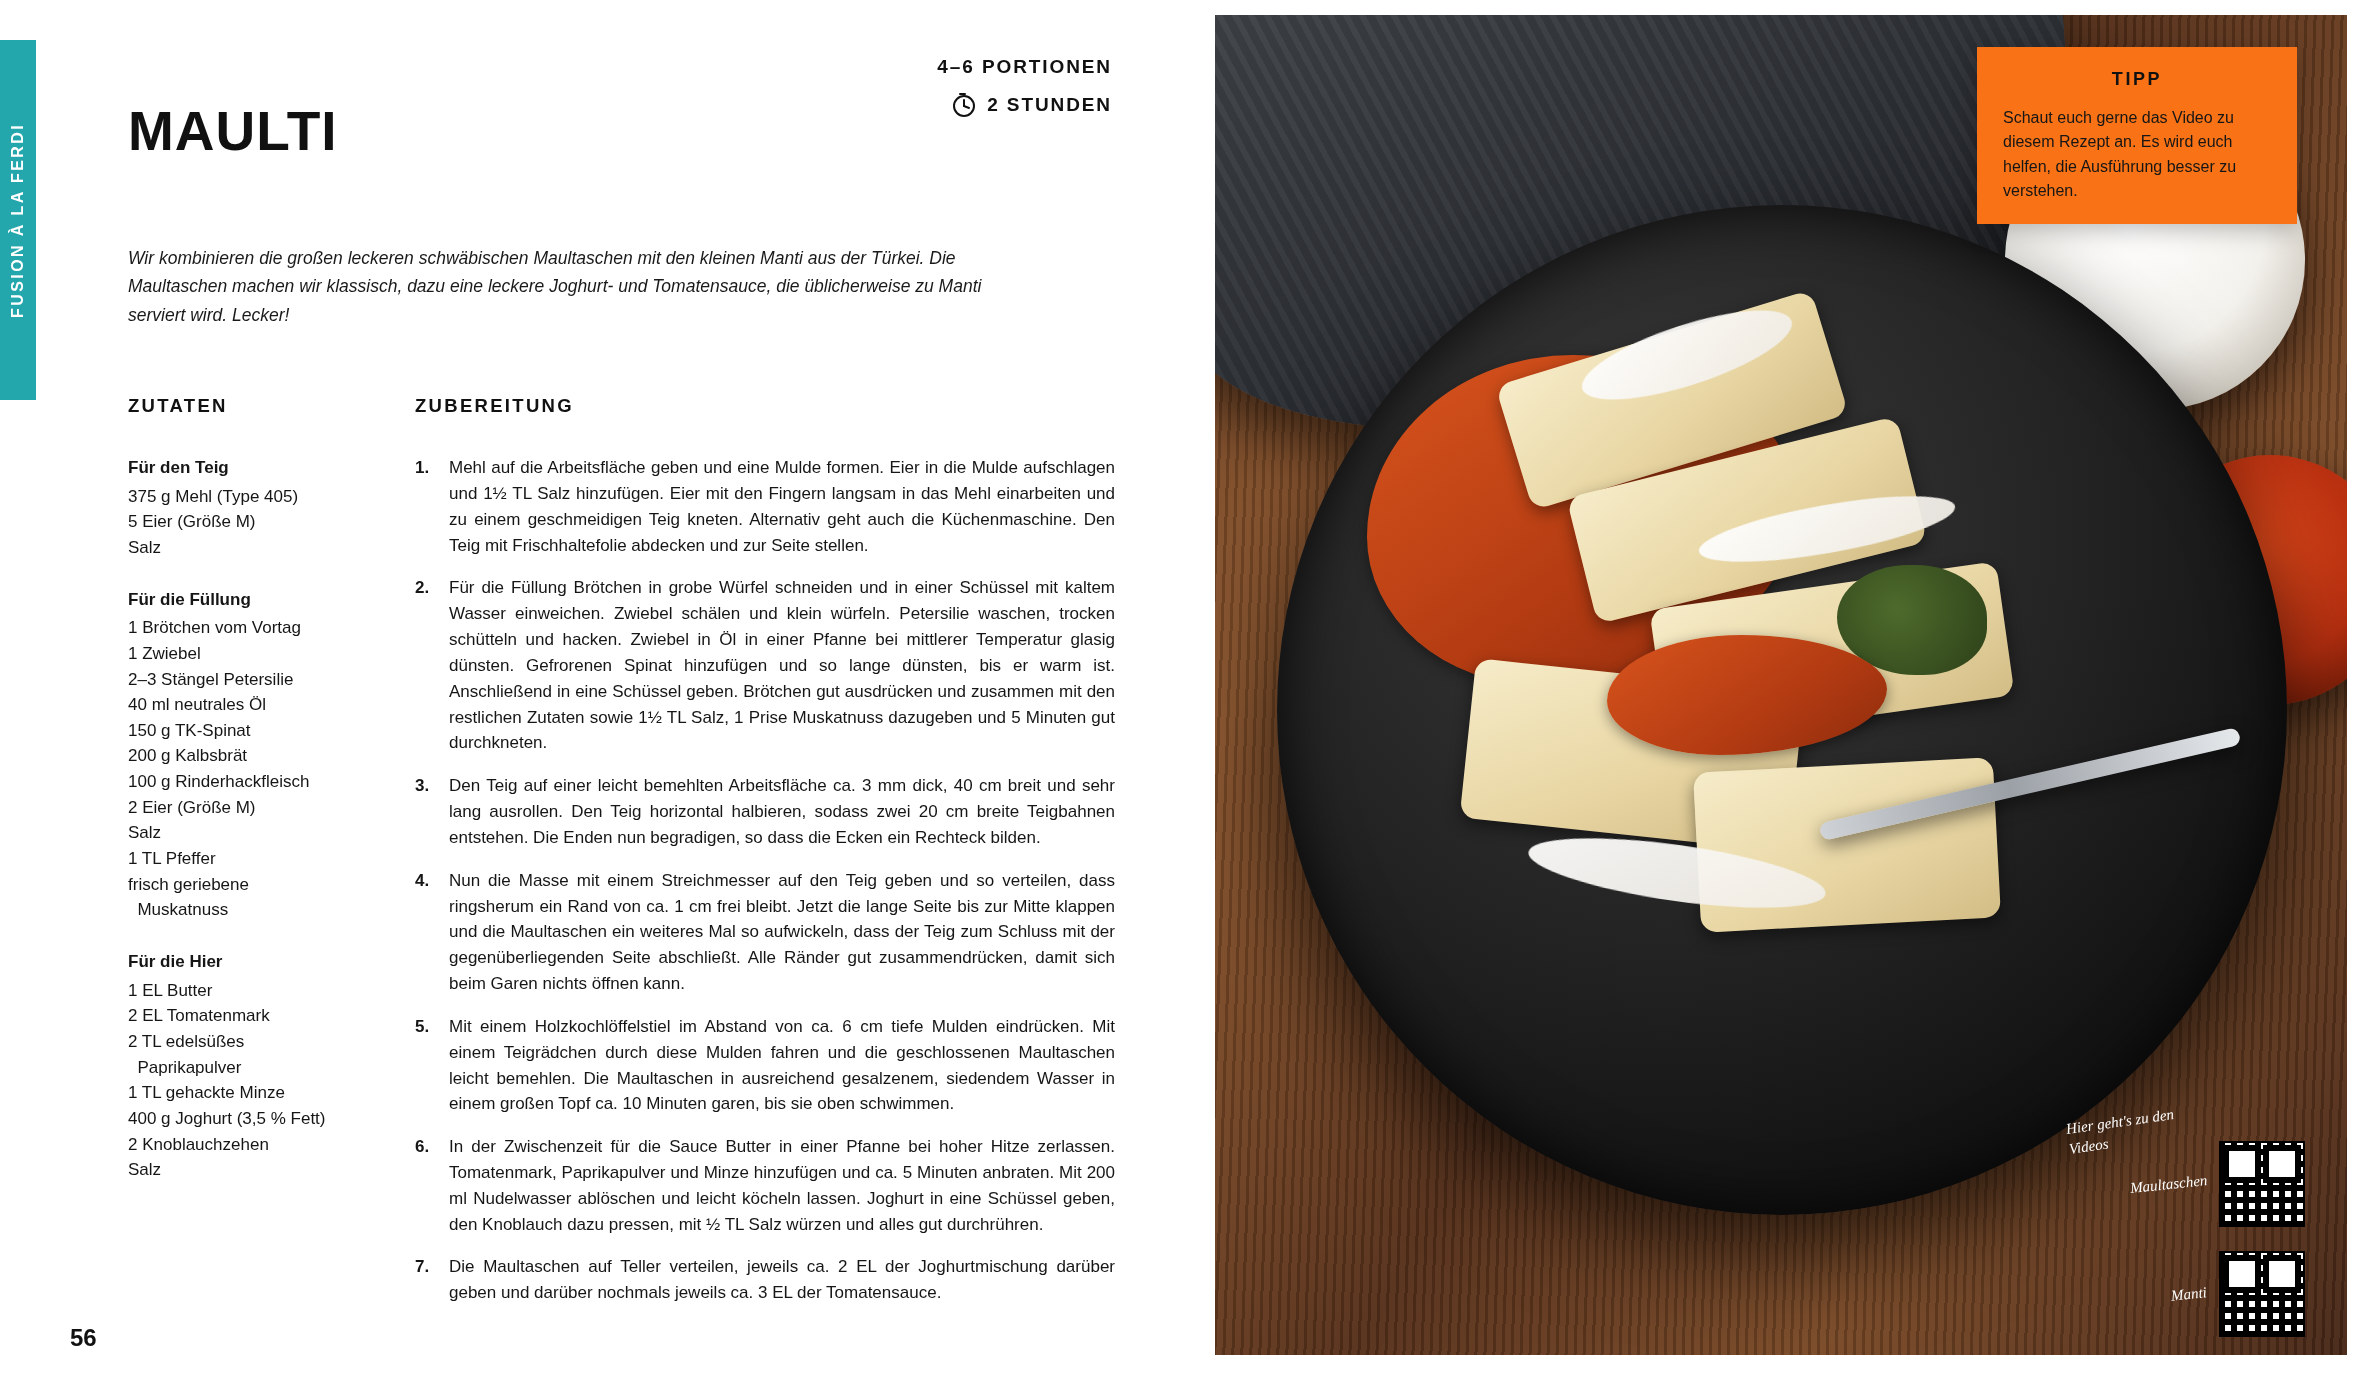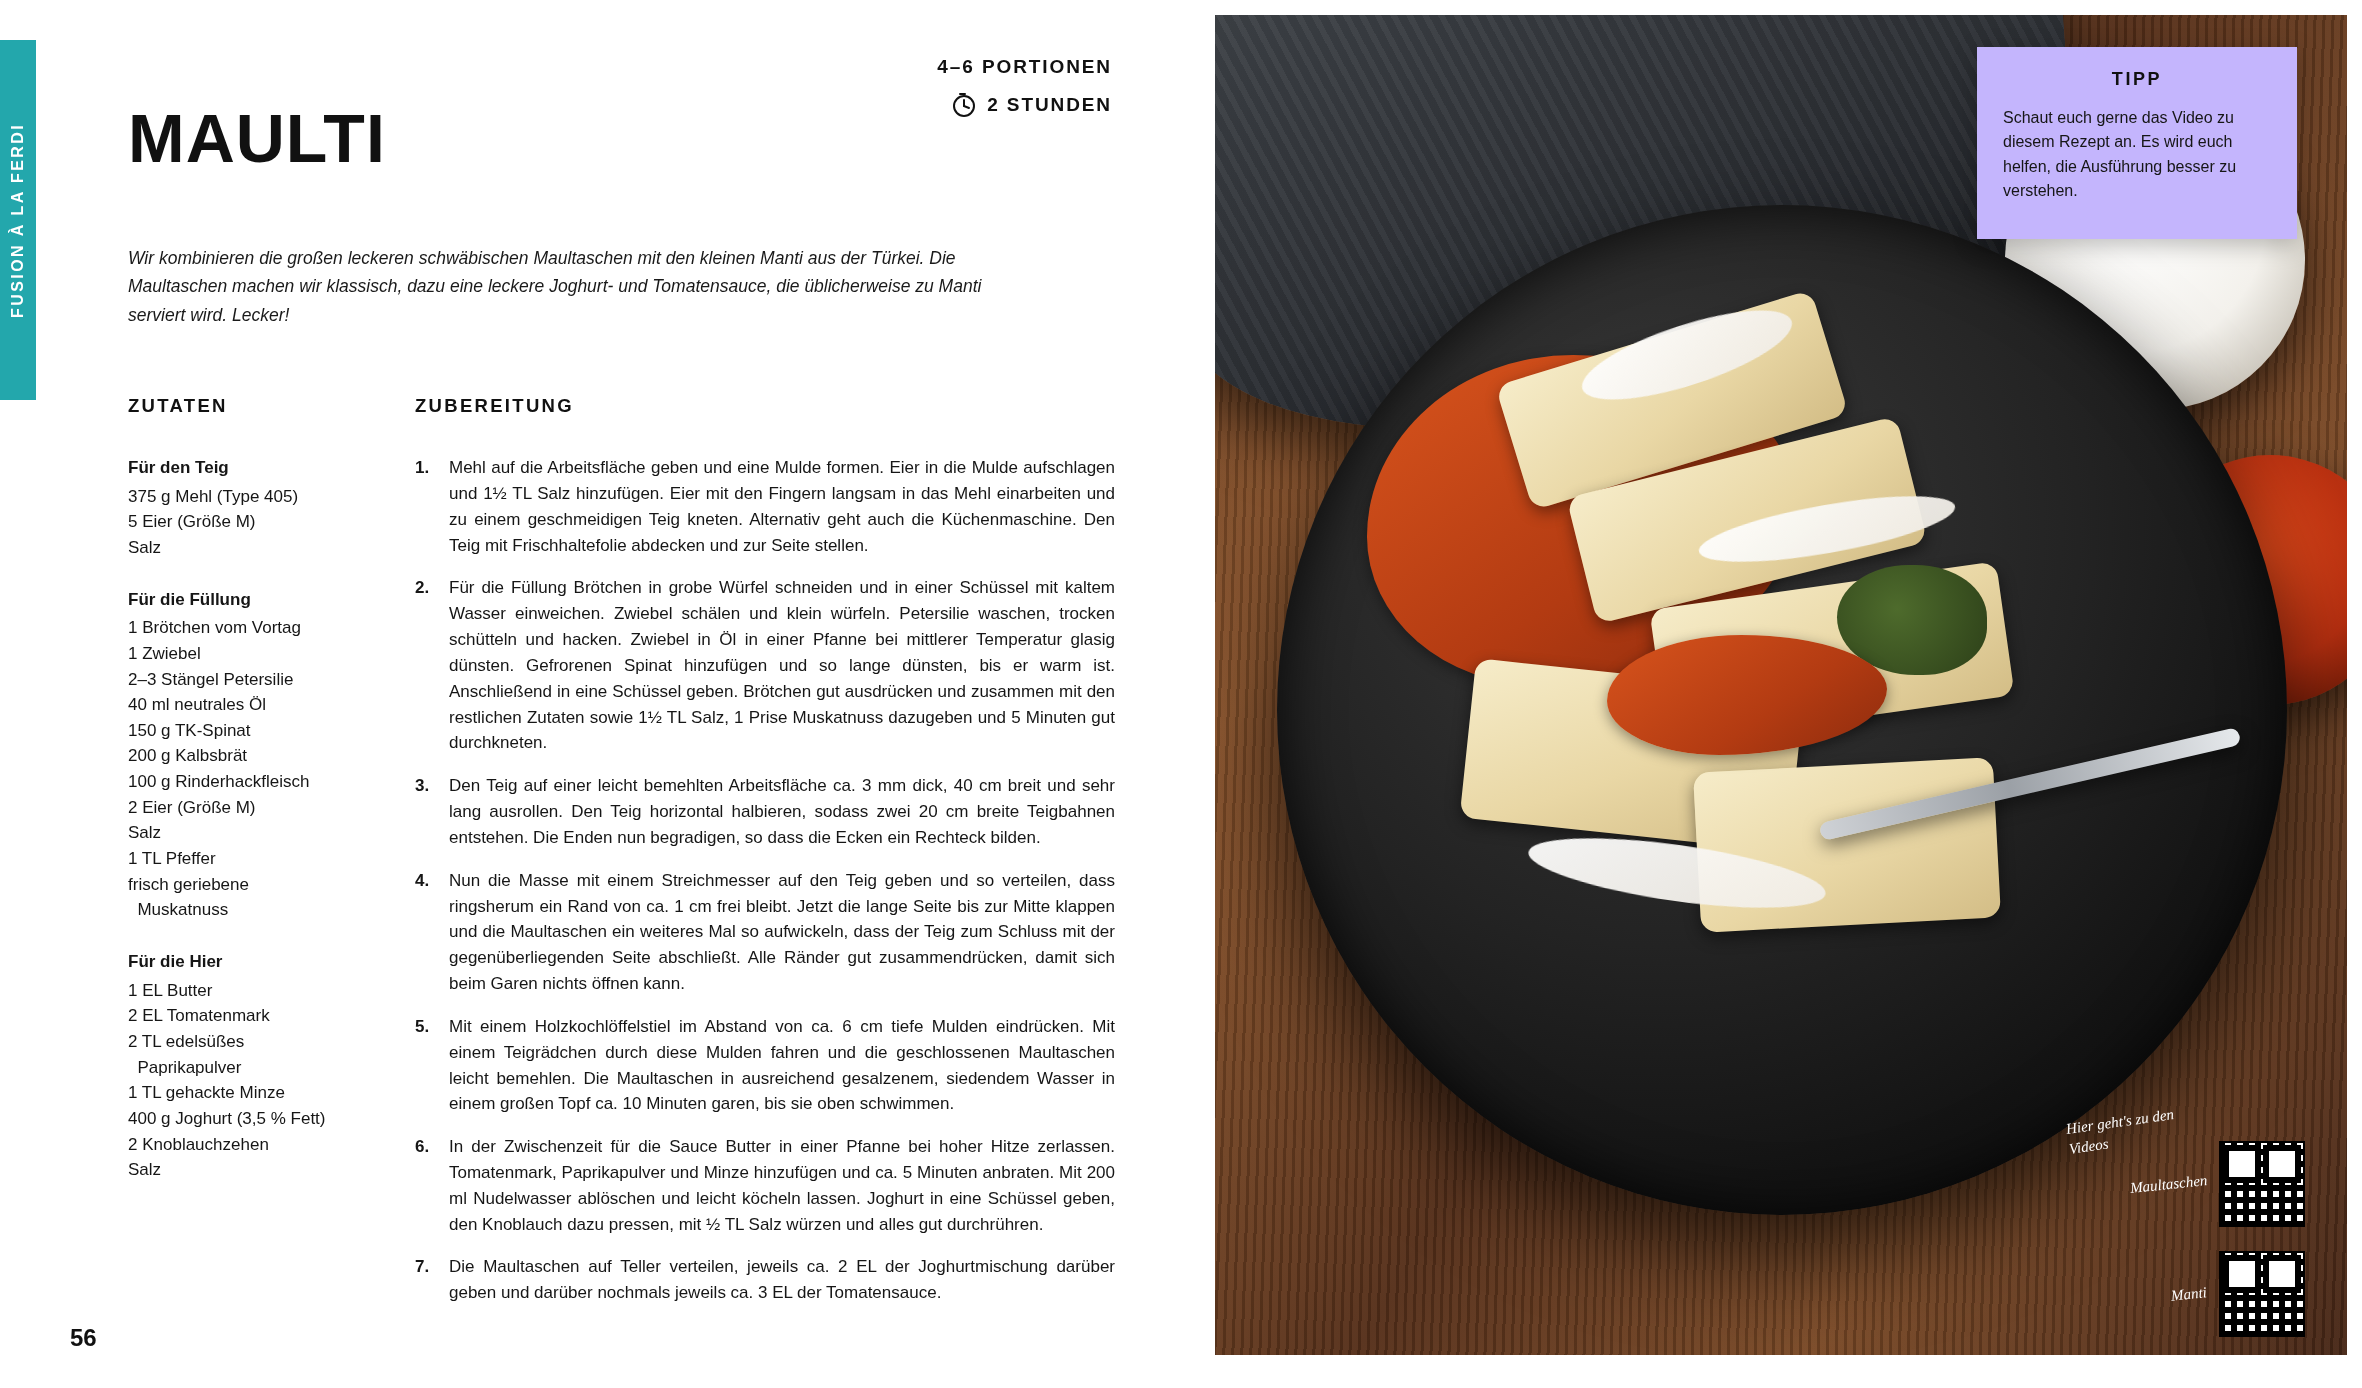--- a/index.html
+++ b/index.html
@@ -70,21 +70,21 @@
     font-weight: 700;
     letter-spacing: 1.9px;
     margin-bottom: 14px;
   }
   .clock-icon svg { display: block; }
 
   .title {
     position: absolute;
     left: 128px;
     top: 104px;
-    font-size: 68px;
+    font-size: 55px;
     font-weight: 800;
     letter-spacing: 1px;
     color: #111;
     line-height: 1;
     font-family: "Liberation Sans", sans-serif;
   }
 
   .intro {
     position: absolute;
     left: 128px;
@@ -257,22 +257,22 @@
     transform: rotate(-13deg);
     box-shadow: 0 6px 18px rgba(0,0,0,0.5);
   }
 
   
   .tipp-box {
     position: absolute;
     right: 50px;
     top: 32px;
     width: 268px;
-    background: #c4b5fd;
-    padding: 22px 26px 35px;
+    background: #f97316;
+    padding: 22px 26px 20px;
     box-shadow: 0 6px 22px rgba(0,0,0,0.25);
   }
   .tipp-title {
     text-align: center;
     font-size: 18px;
     font-weight: 700;
     letter-spacing: 2.6px;
     color: #111;
     margin-bottom: 16px;
   }

